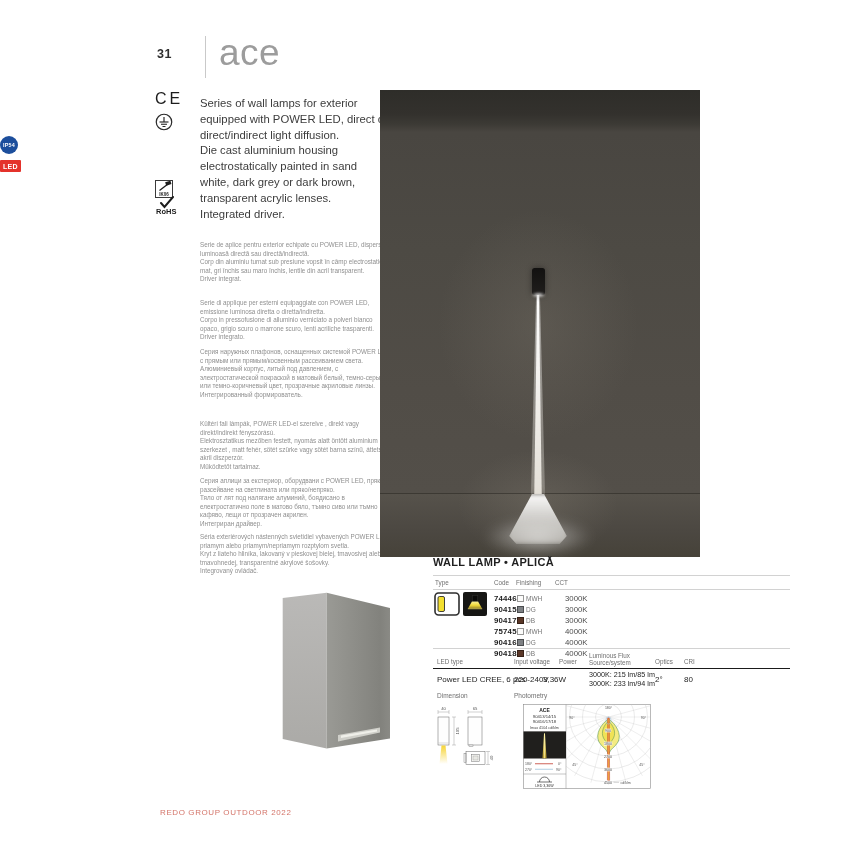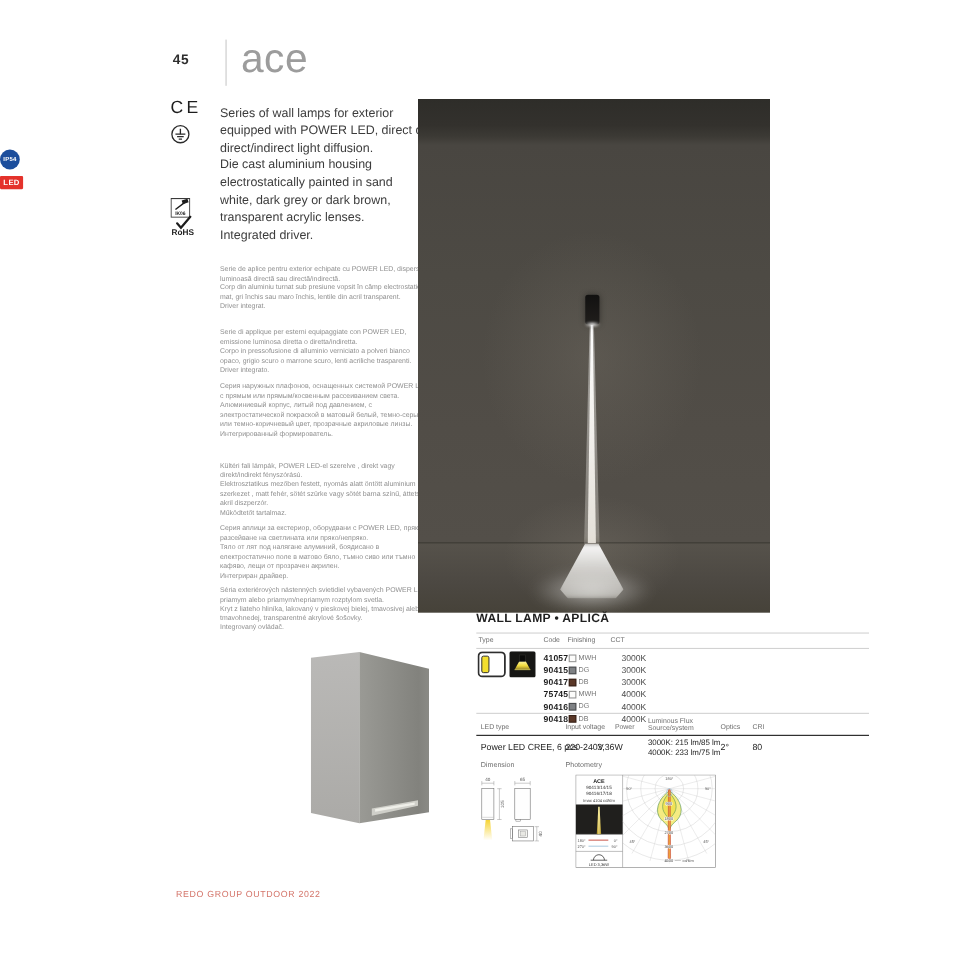--- a/index.html
+++ b/index.html
@@ -75,21 +75,21 @@
   .diag-label{font-size:6.5px;color:#6f6f6f}
 
   
   #footer{left:160px;top:808px;font-size:8px;color:#d4756a;letter-spacing:.6px}
 
   svg text{font-family:"Liberation Sans",sans-serif}
 </style>
 </head>
 <body>
 
-<div class="abs" id="page-num">45</div>
+<div class="abs" id="page-num">31</div>
 <div class="abs" id="head-divider"></div>
 <div class="abs" id="brand">ace</div>
 
 <div class="abs badge" id="badge-ce">CE</div>
 <div class="abs badge" id="badge-earth">
   <svg width="18" height="18" viewBox="0 0 36 36">
     <circle cx="18" cy="18" r="15.5" fill="none" stroke="#2a2a2a" stroke-width="2.4"></circle>
     <line x1="18" y1="8" x2="18" y2="18" stroke="#2a2a2a" stroke-width="2.4"></line>
     <line x1="9" y1="18" x2="27" y2="18" stroke="#2a2a2a" stroke-width="2.4"></line>
     <line x1="12" y1="22.5" x2="24" y2="22.5" stroke="#2a2a2a" stroke-width="2.2"></line>
@@ -186,21 +186,21 @@
         <stop offset="1" stop-color="#93802a"></stop>
     </linearGradient>
   </defs>
   <rect x="0" y="0" width="24" height="24" rx="2" fill="#161614"></rect>
   <polygon points="9.2,9 14.8,9 19.2,16.8 4.8,16.8" fill="url(#beamIc)"></polygon>
   <line x1="4.8" y1="16.8" x2="19.2" y2="16.8" stroke="#f5e96a" stroke-width=".8" opacity=".7"></line>
   <rect x="9.3" y="3.4" width="5.4" height="5.8" fill="#0a0a09" stroke="#2c2c2a" stroke-width=".6"></rect>
 </svg>
 
 <div class="prow" style="top:594px">
-  <span class="pcode">41057</span>
+  <span class="pcode">74446</span>
   <span class="pswatch" style="background: rgb(252, 252, 251);"></span>
   <span class="pfinish">MWH</span>
   <span class="pcct">3000K</span>
 </div>
 <div class="prow" style="top:605px">
   <span class="pcode">90415</span>
   <span class="pswatch" style="background: rgb(126, 129, 132);"></span>
   <span class="pfinish">DG</span>
   <span class="pcct">3000K</span>
 </div>
@@ -236,21 +236,21 @@
   <span class="h" style="left:126px;top:10px">Power</span>
   <span class="h" style="left:156px;top:4px">Luminous Flux</span>
   <span class="h" style="left:156px;top:11px">Source/system</span>
   <span class="h" style="left:222px;top:10px">Optics</span>
   <span class="h" style="left:251px;top:10px">CRI</span>
 
   <span class="v" style="left:4px;top:27px">Power LED CREE, 6 pcs</span>
   <span class="v" style="left:81px;top:27px">220-240V</span>
   <span class="v" style="left:110px;top:27px">3,36W</span>
   <span class="vf" style="left:156px;top:22px">3000K: 215 lm/85 lm</span>
-  <span class="vf" style="left:156px;top:31px">4000K: 233 lm/75 lm</span>
+  <span class="vf" style="left:156px;top:31px">3000K: 233 lm/94 lm</span>
   <span class="v" style="left:222px;top:27px">2°</span>
   <span class="v" style="left:251px;top:27px">80</span>
 </div>
 <div class="abs" id="spec-rule"></div>
 
 <div class="abs diag-label" style="left:437px;top:692px">Dimension</div>
 <div class="abs diag-label" style="left:514px;top:692px">Photometry</div>
 
 <svg class="abs" style="left:435px;top:702px" width="95" height="100" viewBox="0 0 190 200">
   <defs>

